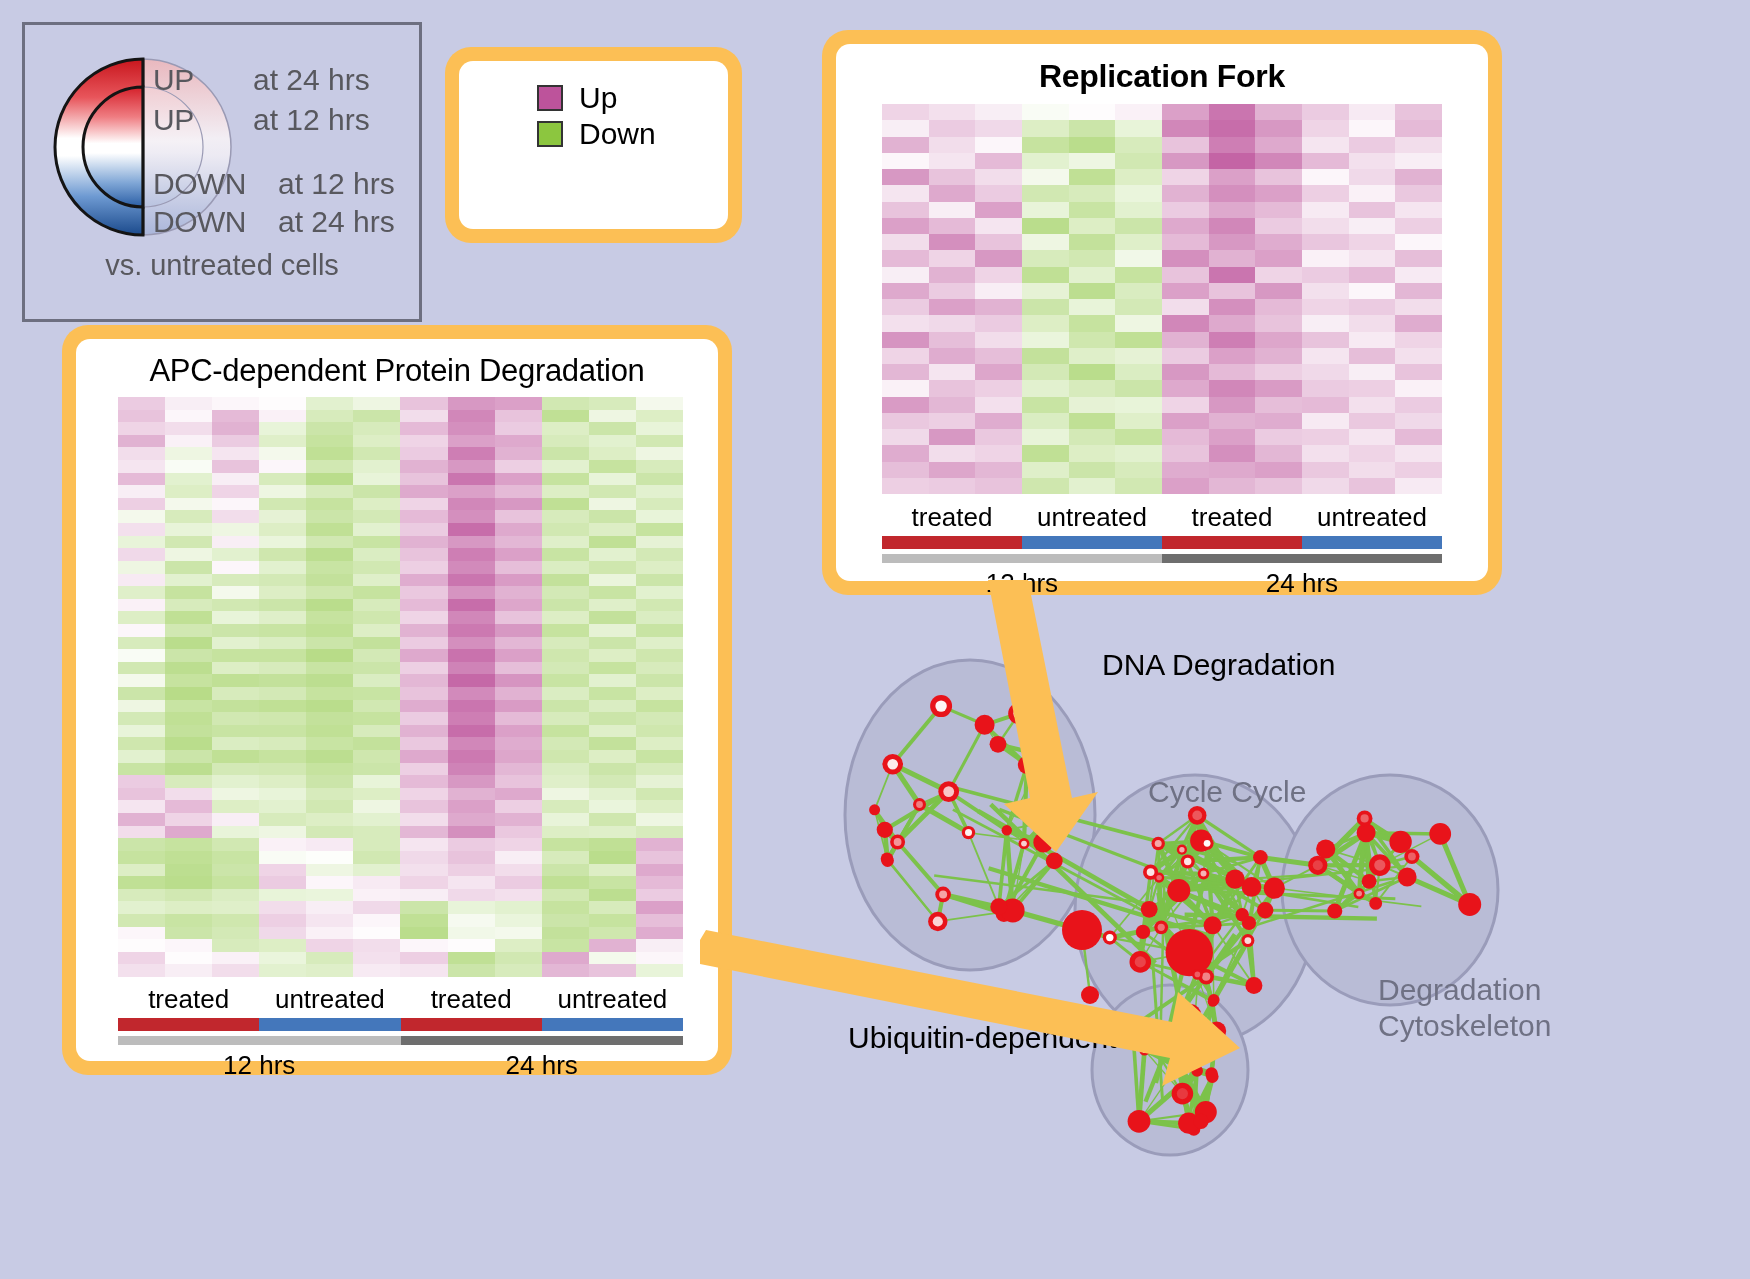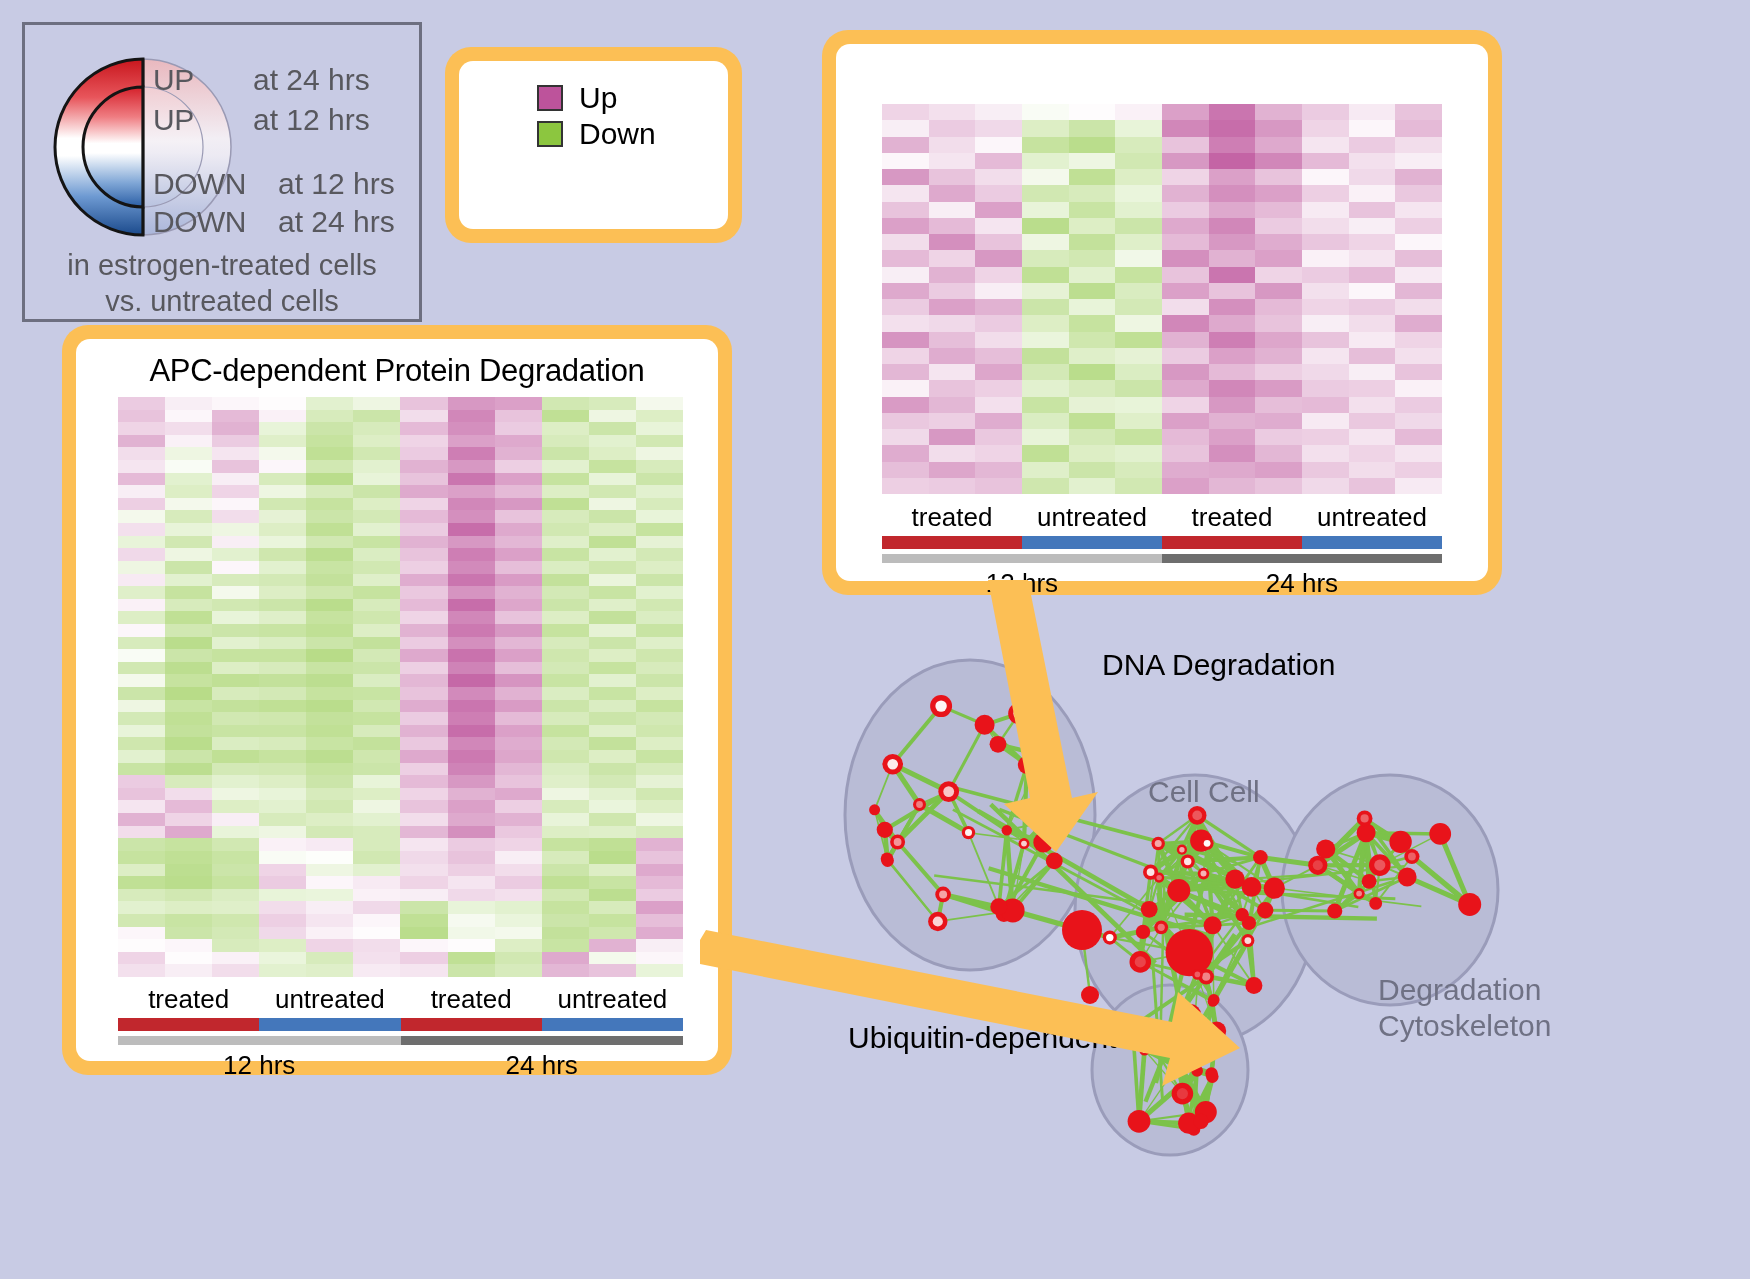--- a/index.html
+++ b/index.html
@@ -124,21 +124,20 @@
   <div class="wheel-txt" style="left:128px;top:78px;">UP</div>
   <div class="wheel-time" style="left:228px;top:78px;">at 12 hrs</div>
 
   <div class="wheel-txt" style="left:128px;top:142px;">DOWN</div>
   <div class="wheel-time" style="left:253px;top:142px;">at 12 hrs</div>
 
   <div class="wheel-txt" style="left:128px;top:180px;">DOWN</div>
   <div class="wheel-time" style="left:253px;top:180px;">at 24 hrs</div>
 
   <div id="legend-caption">
-    <div>in estrogen-treated cells</div>
     <div>vs. untreated cells</div>
   </div>
 </div>
 
 <div class="abs orange-panel" id="key-panel">
   <div class="orange-inner">
     <div id="key-title">
     </div>
     <div class="key-row">
       <span class="key-swatch" style="background:#bd539b"></span>
@@ -146,20 +145,21 @@
     </div>
     <div class="key-row">
       <span class="key-swatch" style="background:#8cc63f"></span>
       <span class="key-label">Down</span>
     </div>
   </div>
 </div>
 
 <div class="abs orange-panel" id="rf-panel">
   <div class="orange-inner">
+    <div class="panel-title">Replication Fork</div>
     <div class="heat" id="heat-rf" style="left: 46px; top: 60px; width: 560px; height: 390px; grid-template-columns: repeat(12, 1fr); grid-template-rows: repeat(24, 1fr);">
         <div style="background: rgb(239, 212, 230);"></div>
         <div style="background: rgb(243, 224, 237);"></div>
         <div style="background: rgb(248, 238, 245);"></div>
         <div style="background: rgb(249, 252, 245);"></div>
         <div style="background: rgb(254, 252, 253);"></div>
         <div style="background: rgb(250, 241, 247);"></div>
         <div style="background: rgb(219, 160, 200);"></div>
         <div style="background: rgb(202, 117, 175);"></div>
         <div style="background: rgb(225, 178, 210);"></div>
@@ -1523,21 +1523,21 @@
         <circle cx="343.6" cy="442.2" r="6.8" fill="#e8131a"></circle>
         <circle cx="343.6" cy="442.2" r="3.5" fill="rgb(246,174,176)"></circle>
         <circle cx="392.4" cy="493.6" r="10.8" fill="#e8131a"></circle>
         <circle cx="392.4" cy="493.6" r="5.6" fill="rgb(232,57,63)"></circle>
         <circle cx="292.0" cy="330.0" r="20.0" fill="#e8131a"></circle>
         <circle cx="300.0" cy="395.0" r="9.0" fill="#e8131a"></circle>
       </g>
   </svg>
 
   <div class="cluster-label" style="left:312px;top:48px;color:#000;font-size:30px;">DNA Degradation</div>
-  <div class="cluster-label" style="left:358px;top:175px;color:#6f7184;font-size:30px;">Cell Cell</div>
+  <div class="cluster-label" style="left:358px;top:175px;color:#6f7184;font-size:30px;">Cycle Cycle</div>
   <div class="cluster-label" style="left:588px;top:372px;color:#6f7184;font-size:30px;line-height:1.2;">
     <div>Degradation</div>
     <div>Cytoskeleton</div>
   </div>
   <div class="cluster-label" style="left:58px;top:420px;color:#000;font-size:30px;line-height:1.22;">
     <div>Ubiquitin-dependent</div>
   </div>
 </div>
 
 <svg class="abs" style="left:960px;top:580px;width:200px;height:280px;" viewBox="0 0 200 280">

